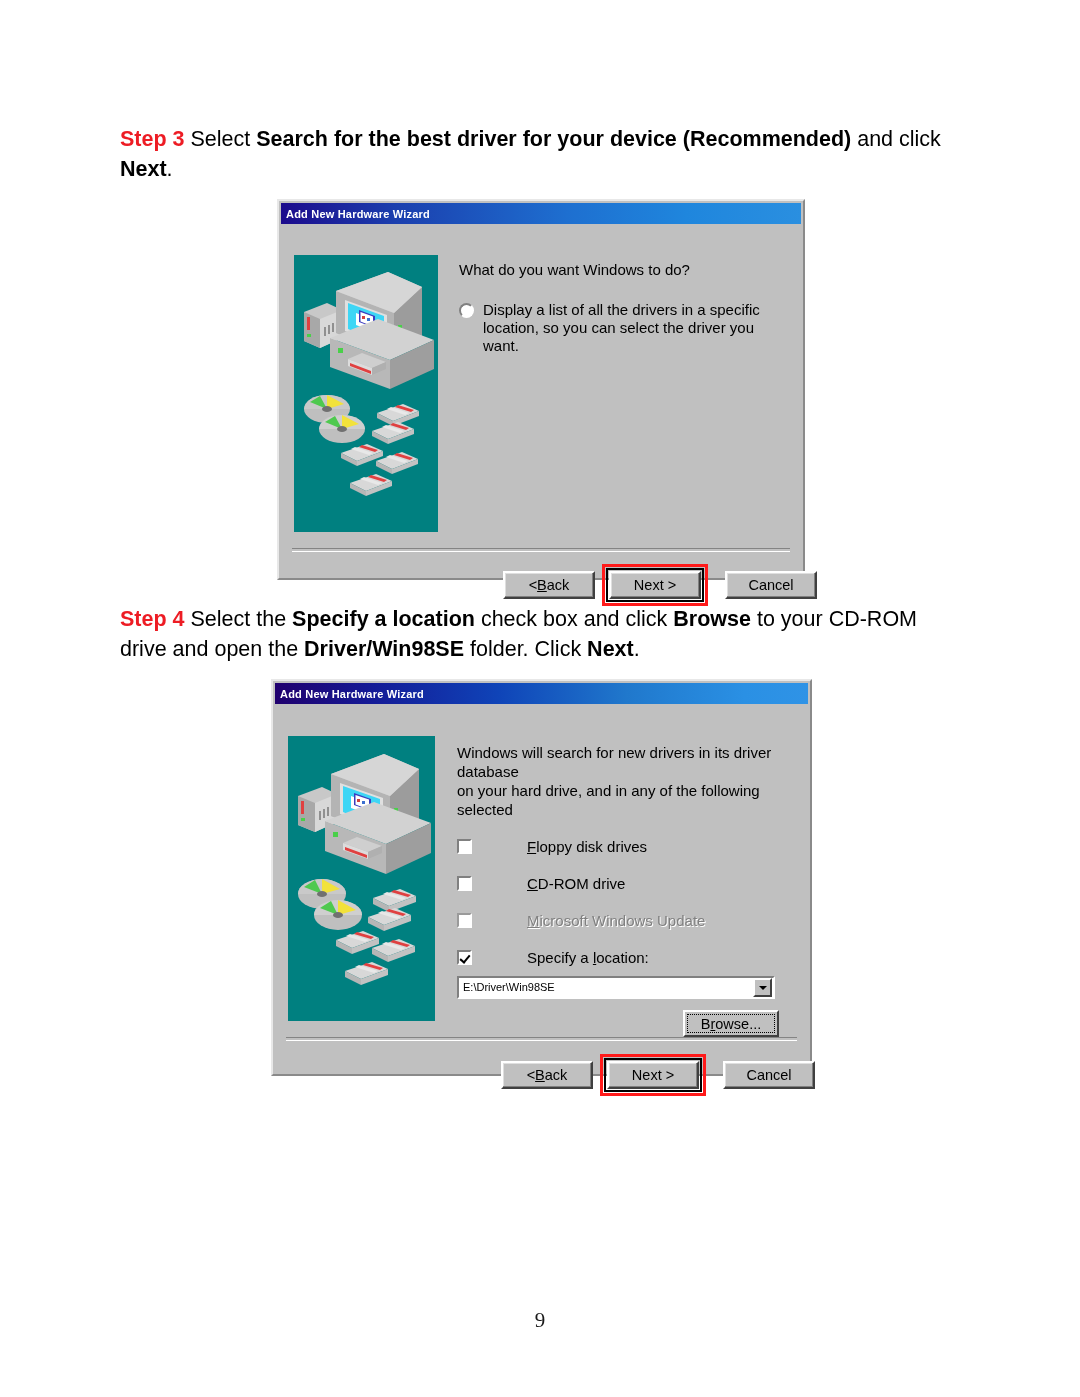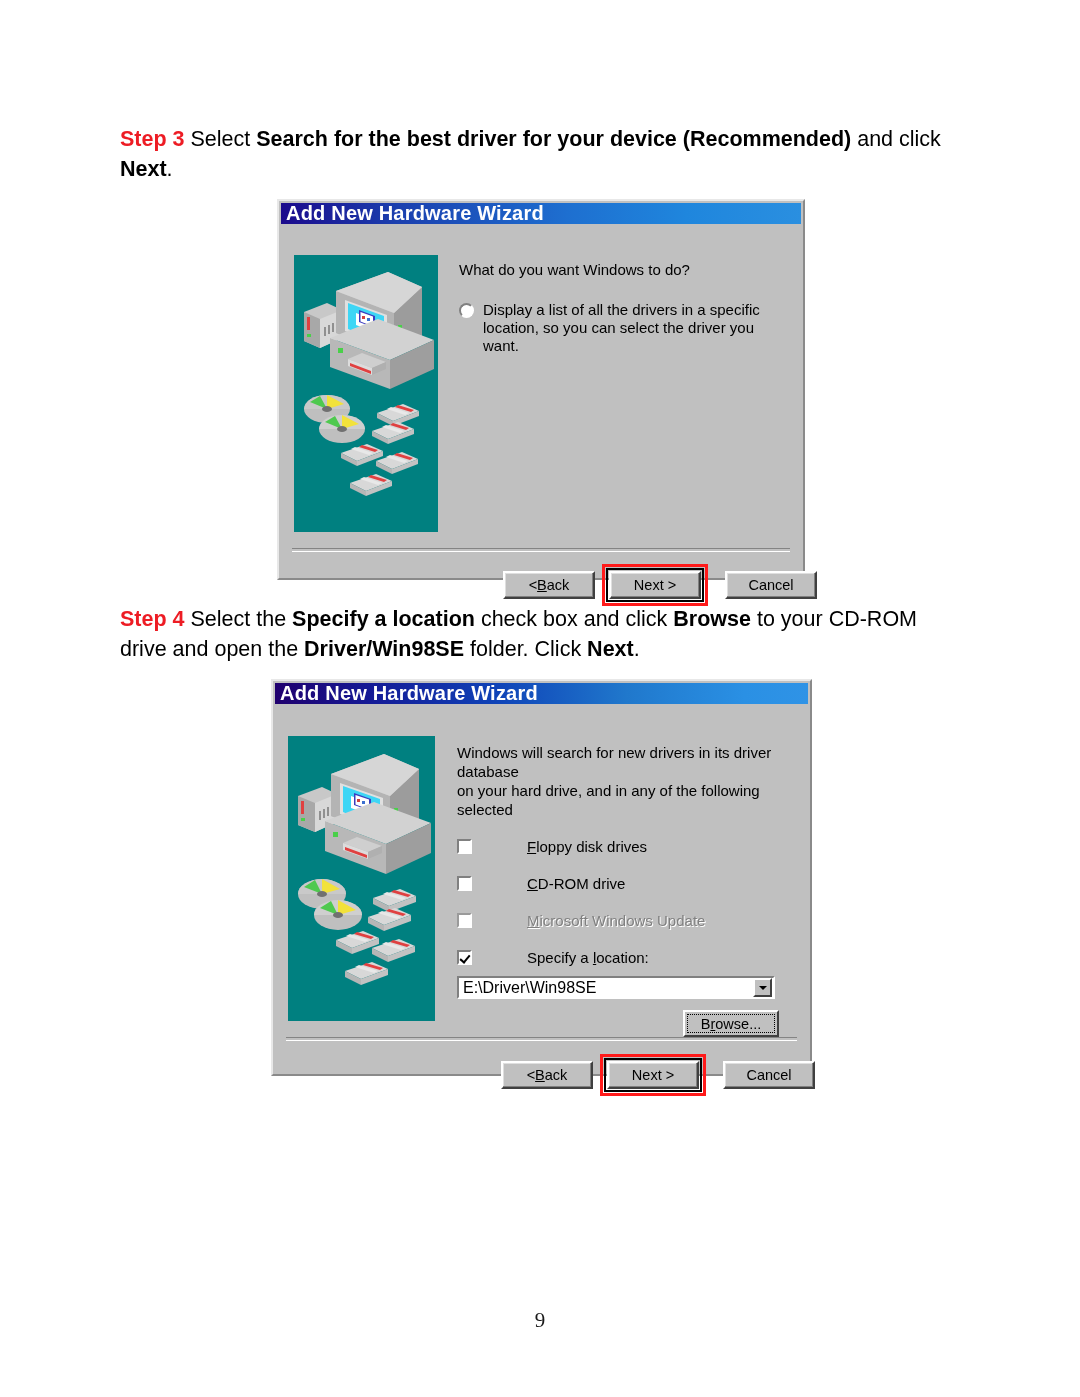--- a/index.html
+++ b/index.html
@@ -53,21 +53,21 @@
     background: linear-gradient(to right, #1b0a8c 0%, #1b3fae 22%, #1e6fd0 55%, #1f86dd 78%, #2a8fe0 100%);
     display: flex;
     align-items: center;
     padding-left: 5px;
   }
   #dialog-step4 .titlebar {
     background: linear-gradient(to right, #20006e 0%, #141a96 18%, #0f44b8 42%, #2078cc 66%, #2a90e4 88%, #2f93e6 100%);
   }
   .titlebar-text {
     color: #ffffff;
-    font-size: 20px;
+    font-size: 11px;
     font-weight: bold;
     letter-spacing: 0.2px;
     font-family: "Liberation Sans", sans-serif;
     white-space: nowrap;
   }
 
   .dlg-body {
     position: relative;
     height: calc(100% - 23px);
   }
@@ -235,21 +235,21 @@
     border-right: 2px solid #ffffff;
     border-bottom: 2px solid #ffffff;
     box-sizing: border-box;
     display: flex;
     align-items: center;
     width: 318px;
   }
   .combo-value {
     flex: 1;
     padding-left: 4px;
-    font-size: 16px;
+    font-size: 11px;
     color: #000;
     white-space: nowrap;
     overflow: hidden;
   }
   .combo-arrow {
     width: 19px; height: 19px;
     margin-right: 1px;
     background: #c0c0c0;
     border-top: 2px solid #ffffff;
     border-left: 2px solid #ffffff;

